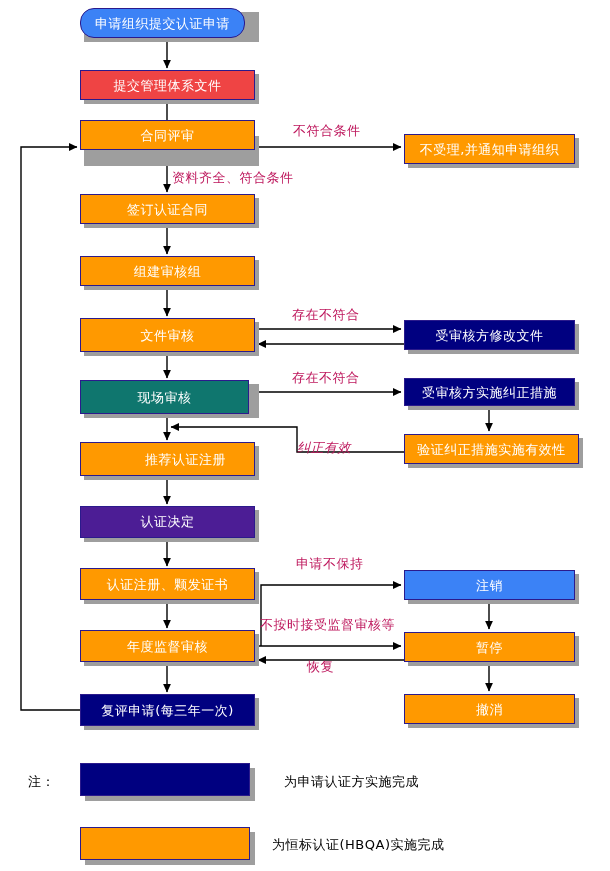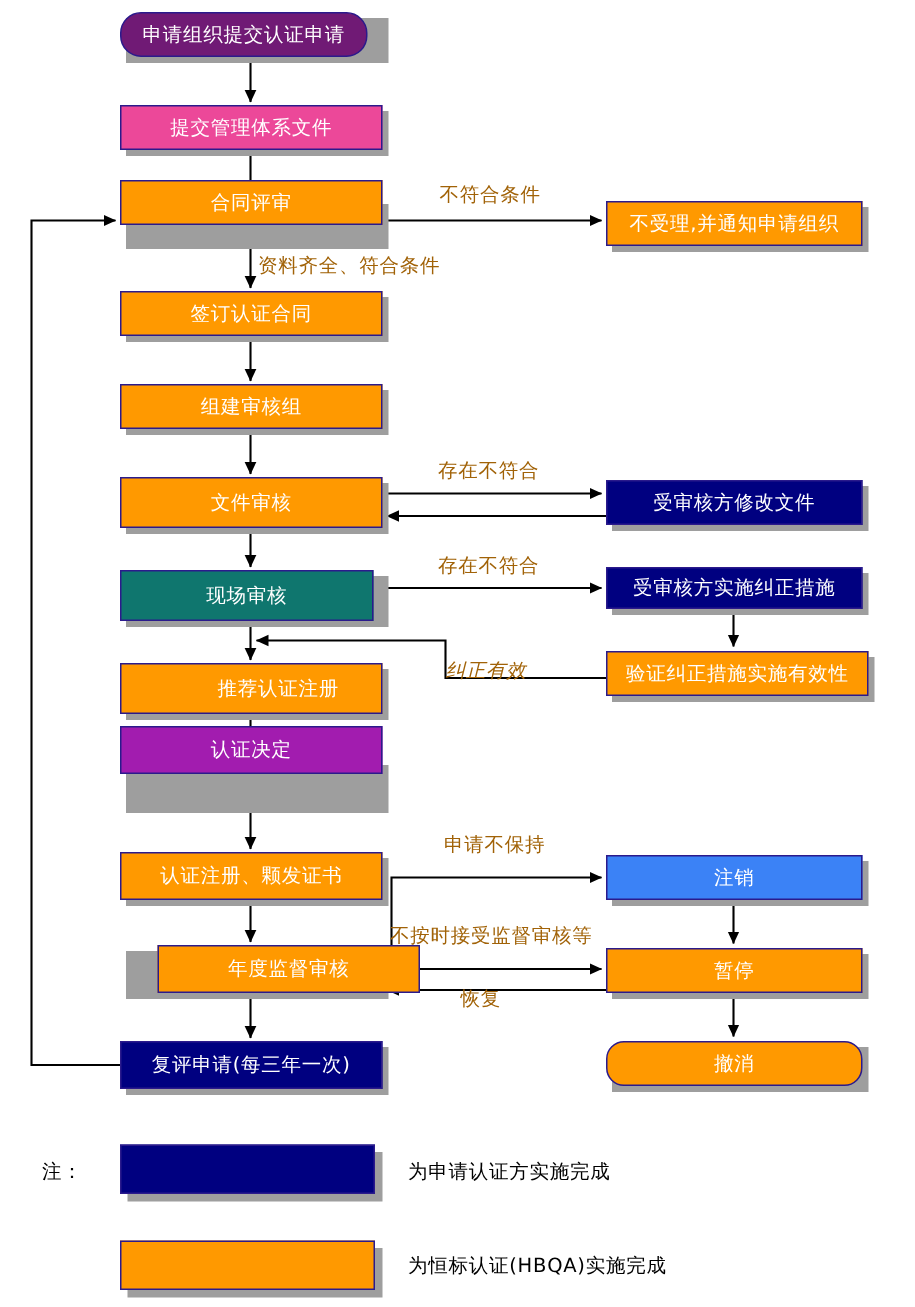--- a/index.html
+++ b/index.html
@@ -7,21 +7,21 @@
        font-family:"DejaVu Sans","Liberation Sans",sans-serif;}
   #chart{position:absolute;left:0;top:0;width:610px;height:871px;}
   .nodebox{position:absolute;box-sizing:border-box;border:1px solid #2b1a8c;
            display:flex;align-items:center;justify-content:center;
            color:#ffffff;font-size:13px;line-height:1;white-space:nowrap;
            letter-spacing:0.5px;}
   .nodebox::after{content:"";position:absolute;left:4px;top:4px;width:100%;height:100%;
                   background:#a0a0a0;z-index:-1;}
   .shadowwrap{position:absolute;}
   .shadow{position:absolute;background:#9e9e9e;}
-  .edgelabel{position:absolute;color:#a16207;font-size:13px;white-space:nowrap;
+  .edgelabel{position:absolute;color:#be185d;font-size:13px;white-space:nowrap;
              line-height:1;letter-spacing:0.5px;}
   .legendnote{position:absolute;color:#000000;font-size:13px;white-space:nowrap;
               line-height:1;letter-spacing:0.5px;}
   .legendtext{position:absolute;color:#000000;font-size:13px;white-space:nowrap;
               line-height:1;letter-spacing:0.5px;}
   .legendbox{position:absolute;box-sizing:border-box;border:1px solid #2b1a8c;}
 </style>
 </head>
 <body>
 
@@ -66,25 +66,25 @@
     <path d="M489,600 L489,629"></path>
 
     <path d="M80,710 L21,710 L21,147 L77,147"></path>
   </g>
 </svg>
 
 <div class="shadowwrap"></div>
 
 <div id="nodes-layer">
     <div class="shadow" style="left: 84px; top: 12px; width: 175px; height: 30px;"></div>
-    <div class="nodebox" style="left: 80px; top: 8px; width: 165px; height: 30px; background: #701a75; border-radius: 14px;">
+    <div class="nodebox" style="left: 80px; top: 8px; width: 165px; height: 30px; background: #3b82f6; border-radius: 14px;">
       <span>申请组织提交认证申请</span>
     </div>
     <div class="shadow" style="left: 84px; top: 74px; width: 175px; height: 30px;"></div>
-    <div class="nodebox" style="left: 80px; top: 70px; width: 175px; height: 30px; background: #ec4899;">
+    <div class="nodebox" style="left: 80px; top: 70px; width: 175px; height: 30px; background: #ef4444;">
       <span>提交管理体系文件</span>
     </div>
     <div class="shadow" style="left: 84px; top: 136px; width: 175px; height: 30px;"></div>
     <div class="nodebox" style="left: 80px; top: 120px; width: 175px; height: 30px; background: rgb(255, 153, 0);">
       <span>合同评审</span>
     </div>
     <div class="shadow" style="left: 408px; top: 138px; width: 171px; height: 30px;"></div>
     <div class="nodebox" style="left: 404px; top: 134px; width: 171px; height: 30px; background: rgb(255, 153, 0);">
       <span>不受理,并通知申请组织</span>
     </div>
@@ -114,61 +114,61 @@
     </div>
     <div class="shadow" style="left: 408px; top: 438px; width: 175px; height: 30px;"></div>
     <div class="nodebox" style="left: 404px; top: 434px; width: 175px; height: 30px; background: rgb(255, 153, 0);">
       <span>验证纠正措施实施有效性</span>
     </div>
     <div class="shadow" style="left: 84px; top: 446px; width: 175px; height: 34px;"></div>
     <div class="nodebox" style="left: 80px; top: 442px; width: 175px; height: 34px; background: rgb(255, 153, 0); padding-left: 36px;">
       <span>推荐认证注册</span>
     </div>
     <div class="shadow" style="left: 84px; top: 510px; width: 175px; height: 32px;"></div>
-    <div class="nodebox" style="left: 80px; top: 484px; width: 175px; height: 32px; background: #a21caf; font-family: Liberation Mono, monospace;">
+    <div class="nodebox" style="left: 80px; top: 506px; width: 175px; height: 32px; background: #4c1d95; font-family: Liberation Mono, monospace;">
       <span>认证决定</span>
     </div>
     <div class="shadow" style="left: 84px; top: 572px; width: 175px; height: 32px;"></div>
     <div class="nodebox" style="left: 80px; top: 568px; width: 175px; height: 32px; background: rgb(255, 153, 0);">
       <span>认证注册、颗发证书</span>
     </div>
     <div class="shadow" style="left: 408px; top: 574px; width: 171px; height: 30px;"></div>
     <div class="nodebox" style="left: 404px; top: 570px; width: 171px; height: 30px; background: #3b82f6;">
       <span>注销</span>
     </div>
     <div class="shadow" style="left: 84px; top: 634px; width: 175px; height: 32px;"></div>
-    <div class="nodebox" style="left: 80px; top: 630px; width: 175px; height: 32px; background: rgb(255, 153, 0); margin-left: 25px;">
+    <div class="nodebox" style="left: 80px; top: 630px; width: 175px; height: 32px; background: rgb(255, 153, 0);">
       <span>年度监督审核</span>
     </div>
     <div class="shadow" style="left: 408px; top: 636px; width: 171px; height: 30px;"></div>
     <div class="nodebox" style="left: 404px; top: 632px; width: 171px; height: 30px; background: rgb(255, 153, 0);">
       <span>暂停</span>
     </div>
     <div class="shadow" style="left: 84px; top: 698px; width: 175px; height: 32px;"></div>
     <div class="nodebox" style="left: 80px; top: 694px; width: 175px; height: 32px; background: rgb(0, 0, 128);">
       <span>复评申请(每三年一次)</span>
     </div>
     <div class="shadow" style="left: 408px; top: 698px; width: 171px; height: 30px;"></div>
-    <div class="nodebox" style="left: 404px; top: 694px; width: 171px; height: 30px; background: rgb(255, 153, 0); border-radius: 12px;">
+    <div class="nodebox" style="left: 404px; top: 694px; width: 171px; height: 30px; background: rgb(255, 153, 0);">
       <span>撤消</span>
     </div>
   </div>
 
 <div id="labels-layer">
     <div class="edgelabel" style="left: 293px; top: 124px;">不符合条件</div>
     <div class="edgelabel" style="left: 172px; top: 171px;">资料齐全、符合条件</div>
     <div class="edgelabel" style="left: 292px; top: 308px;">存在不符合</div>
     <div class="edgelabel" style="left: 292px; top: 371px;">存在不符合</div>
     <div class="edgelabel" style="left: 297px; top: 441px; font-style: italic;">纠正有效</div>
     <div class="edgelabel" style="left: 296px; top: 557px;">申请不保持</div>
     <div class="edgelabel" style="left: 260px; top: 618px;">不按时接受监督审核等</div>
     <div class="edgelabel" style="left: 307px; top: 660px;">恢复</div>
   </div>
 
 <div id="legend-layer">
   <div class="legendnote" style="left: 28px; top: 775px;">注：</div>
 <div class="shadow" style="left: 85px; top: 768px; width: 170px; height: 33px;"></div>
     <div class="legendbox" style="left: 80px; top: 763px; width: 170px; height: 33px; background: rgb(0, 0, 128);"></div>
-    <div class="legendtext" style="left: 272px; top: 775px;">为申请认证方实施完成</div>
+    <div class="legendtext" style="left: 284px; top: 775px;">为申请认证方实施完成</div>
     <div class="shadow" style="left: 85px; top: 832px; width: 170px; height: 33px;"></div>
     <div class="legendbox" style="left: 80px; top: 827px; width: 170px; height: 33px; background: rgb(255, 153, 0);"></div>
     <div class="legendtext" style="left: 272px; top: 838px;">为恒标认证(HBQA)实施完成</div>
   </div>
 
 </body></html>

